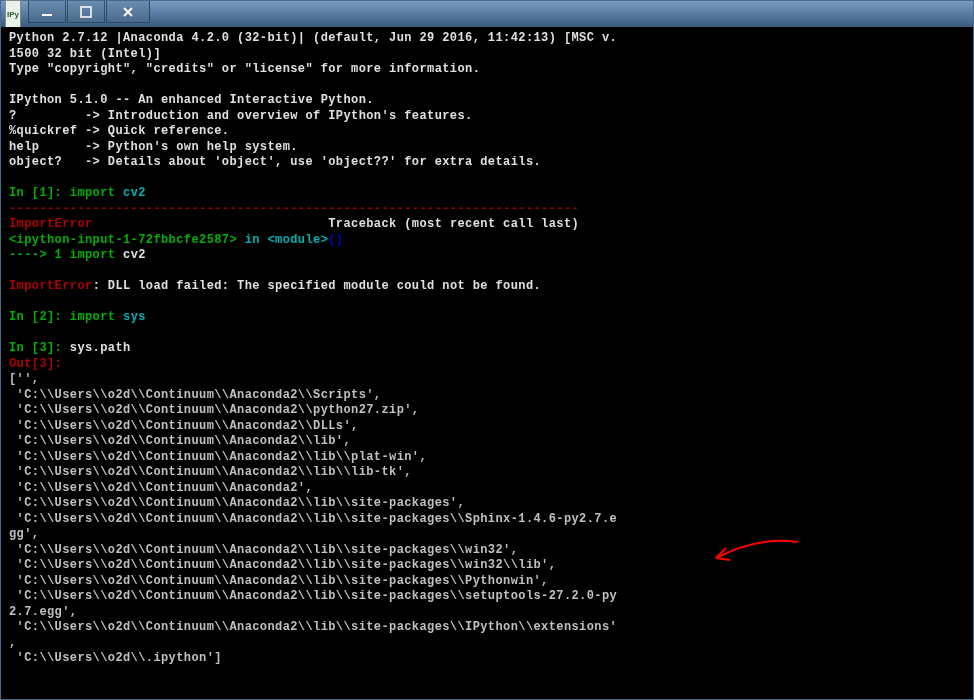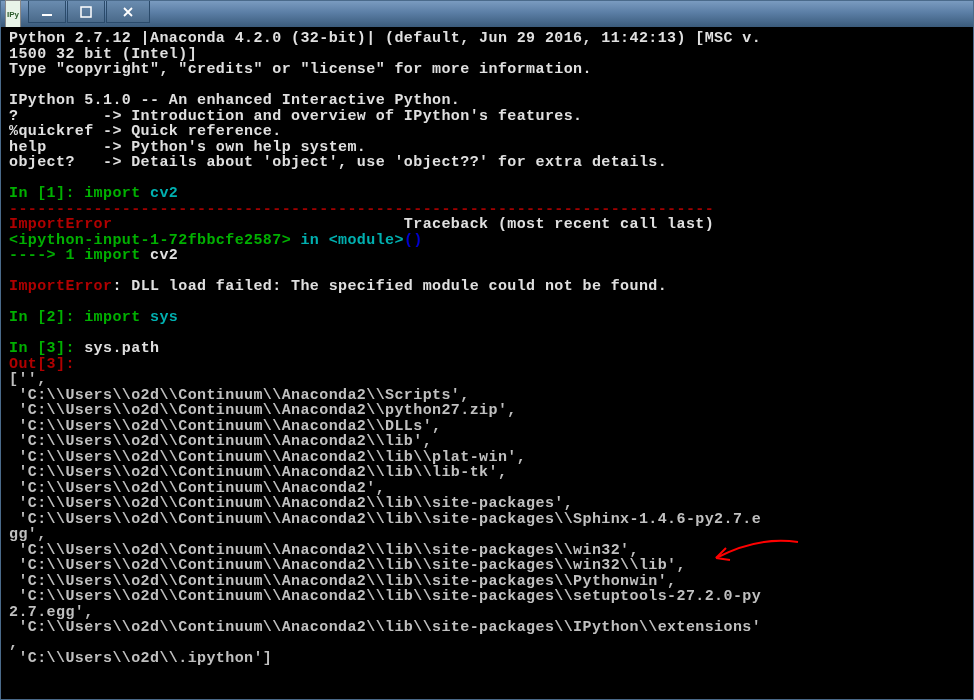--- a/index.html
+++ b/index.html
@@ -50,21 +50,21 @@
   border-top: none;
   display: flex; align-items: center; justify-content: center;
   color: #fff;
 }
 .winbtn.close { background: linear-gradient(#6a8cb0, #4a6a8a); width: 44px; }
 .winbtn svg { display: block; }
 .terminal {
   flex: 1;
   background: #000;
   color: #c0c0c0;
-  font-size: 15px;
+  font-size: 12px;
   line-height: 15.5px;
   letter-spacing: 0.4px;
   padding: 4px 8px;
   white-space: pre;
   overflow: hidden;
   font-weight: bold;
 }
 .c-white { color: #e0e0e0; }
 .c-green { color: #00b000; }
 .c-cyan  { color: #00b0b0; }

